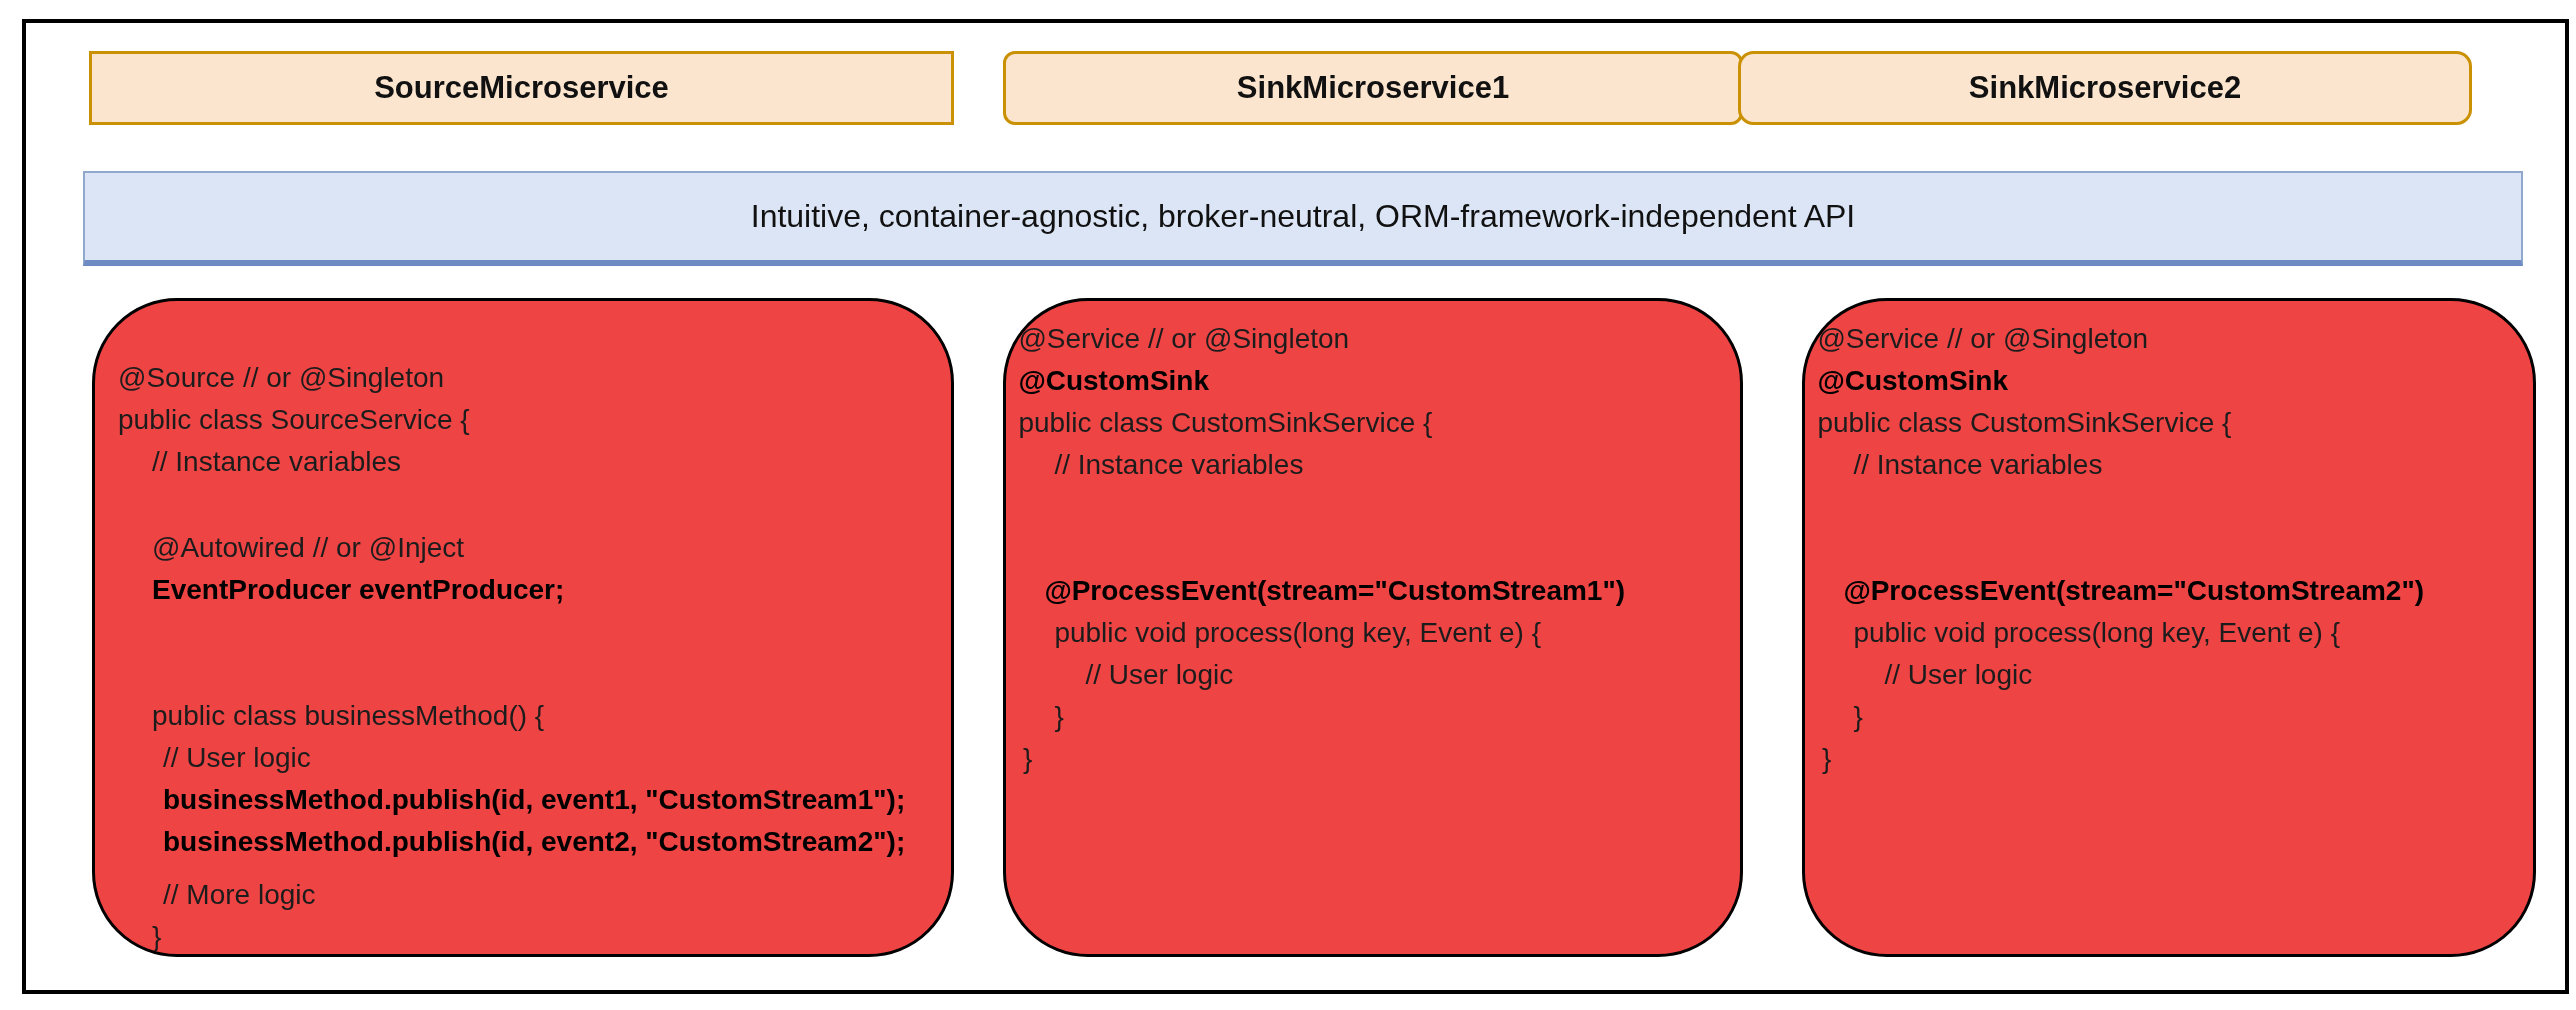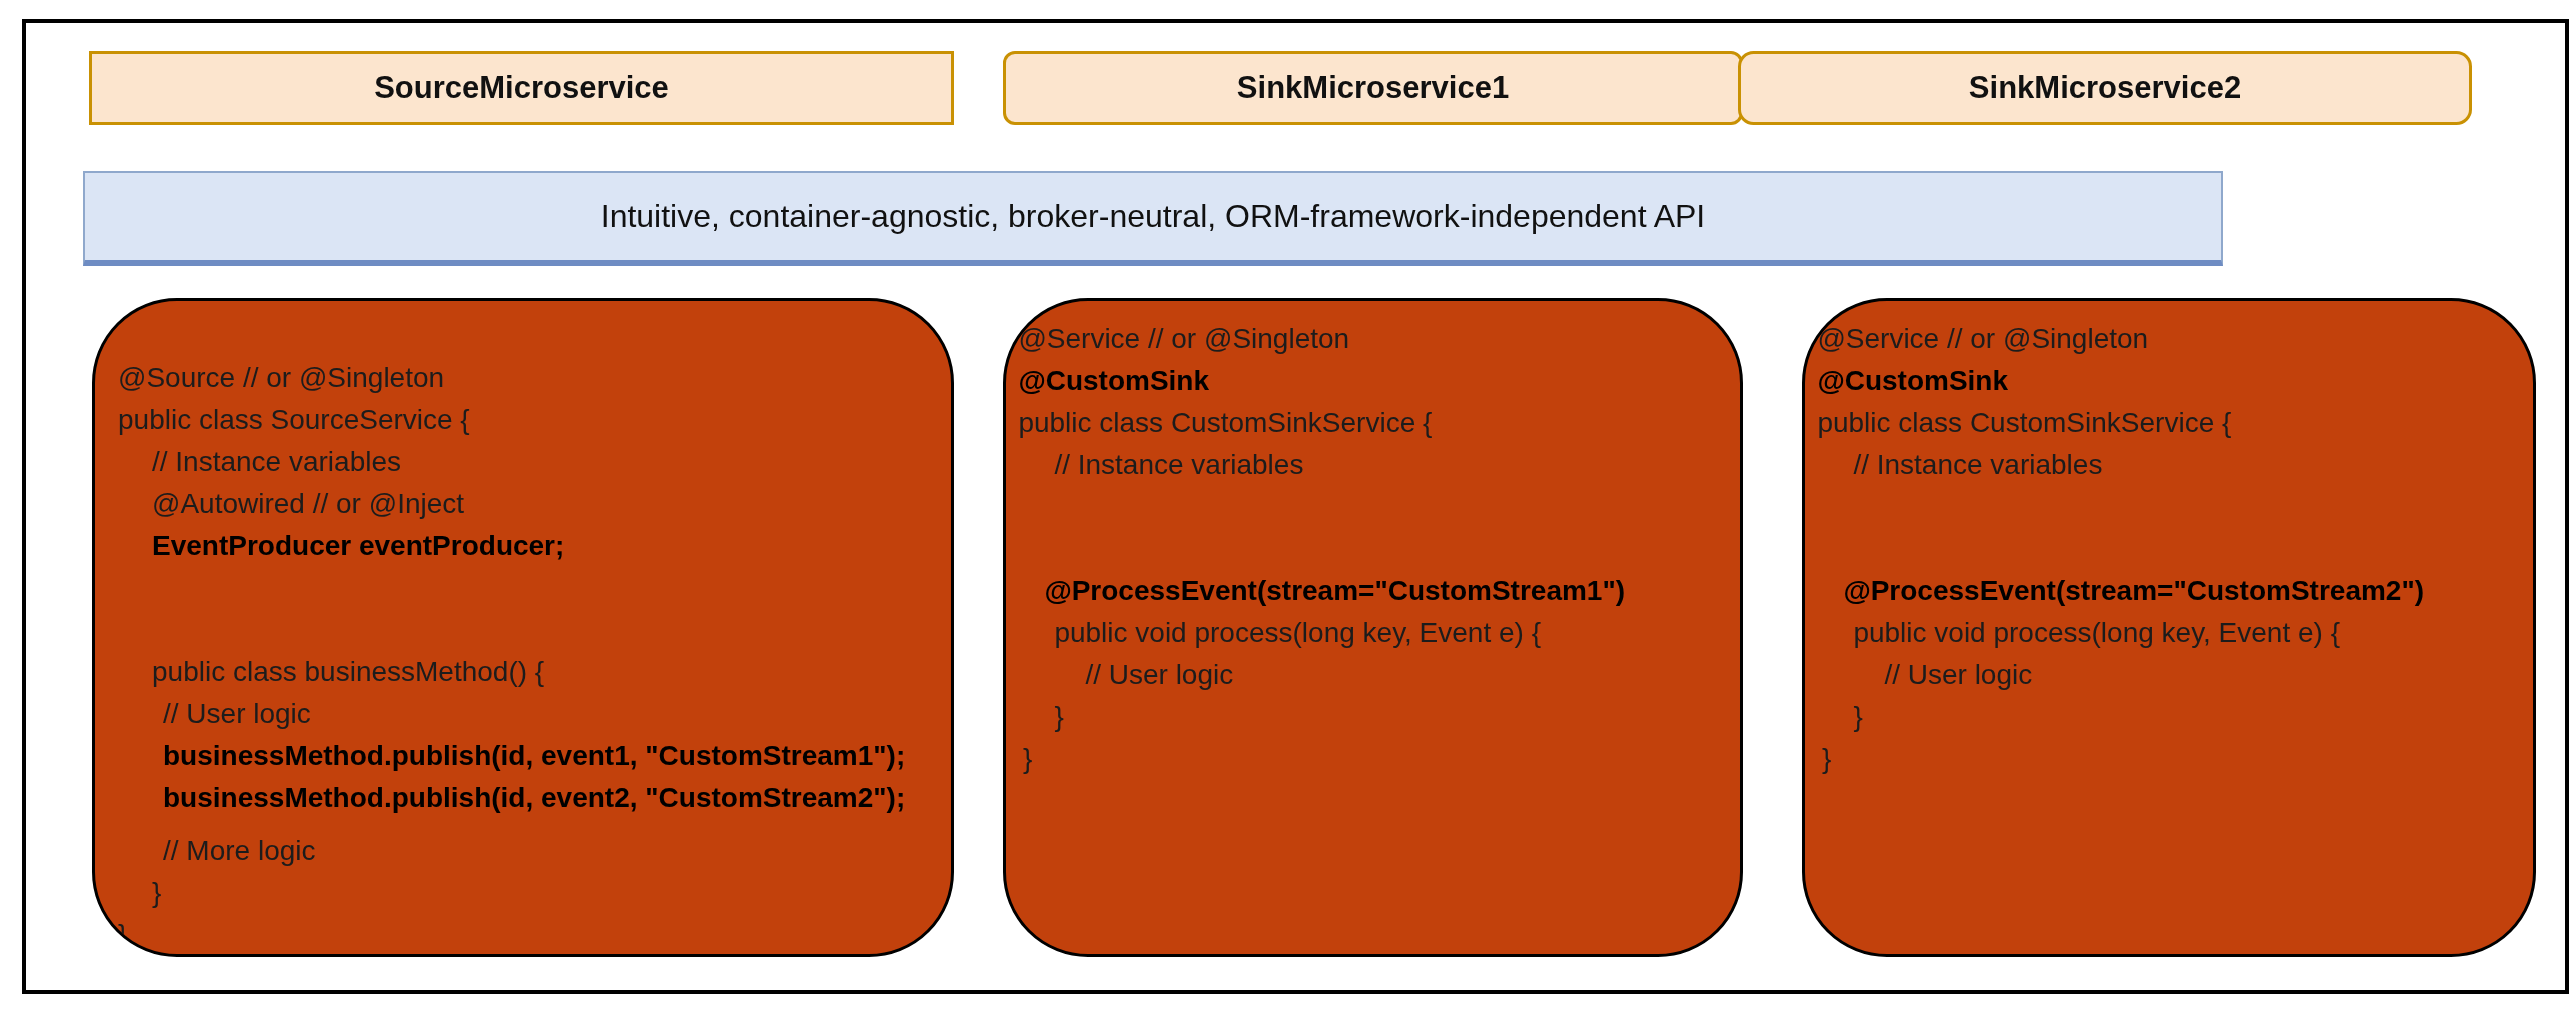--- a/index.html
+++ b/index.html
@@ -41,40 +41,40 @@
   }
   .svc-header.h1 { left: 63px;   width: 865px; border-radius: 0; }
   .svc-header.h2 { left: 977px; width: 740px;  border-radius: 12px; }
   .svc-header.h3 { left: 1712px; width: 734px;  border-radius: 15.5px; }
 
   
   .api-banner {
     position: absolute;
     left: 57px;
     top: 148px;
-    width: 2140px;
+    width: 2440px;
     height: 95px;
     box-sizing: border-box;
     background: var(--banner-fill, #dbe5f5);
     border: 2.3px solid var(--banner-border, #8fa8cc);
     border-bottom: 6.2px solid var(--banner-border-bottom, #6e8cc3);
     display: flex;
     align-items: center;
     justify-content: center;
     font-size: 32px;
     color: #111;
   }
 
   
   .code-box {
     position: absolute;
     top: 275px;
     height: 659px;
     box-sizing: border-box;
-    background: #c2410c;
+    background: #ef4444;
     border: 3.1px solid var(--code-border, #000);
     border-radius: 85px;
     overflow: hidden;
   }
   .code-box.cb1 { left: 66px;   width: 862px; padding: 56px 14px 0 23px; }
   .code-box.cb2 { left: 977px; width: 740px;  padding: 17px 7.7px 0 12.4px; }
   .code-box.cb3 { left: 1776px; width: 734px;  padding: 17px 7.7px 0 12.4px; }
 
   .code-line {
     font-size: 28px;
@@ -100,21 +100,21 @@
   <div class="svc-header h3">SinkMicroservice2</div>
 
   <div class="api-banner">
     <span>Intuitive, container-agnostic, broker-neutral, ORM-framework-independent API</span>
   </div>
 
   <div class="code-box cb1">
       <div class="code-line" style="padding-left: 0px;">@Source // or @Singleton</div>
       <div class="code-line" style="padding-left: 0px;">public class SourceService {</div>
       <div class="code-line" style="padding-left: 34px;">// Instance variables</div>
-      <div class="code-line" style="padding-left: 34px;">@Autowired // or @Inject</div>
+      <div class="code-line" style="padding-left: 34px; margin-top: 44px;">@Autowired // or @Inject</div>
       <div class="code-line bold" style="padding-left: 34px;">EventProducer eventProducer;</div>
       <div class="code-line" style="padding-left: 0px;">&nbsp;</div>
       <div class="code-line" style="padding-left: 0px;">&nbsp;</div>
       <div class="code-line" style="padding-left: 34px;">public class businessMethod() {</div>
       <div class="code-line" style="padding-left: 45px;">// User logic</div>
       <div class="code-line bold" style="padding-left: 45px;">businessMethod.publish(id, event1, "CustomStream1");</div>
       <div class="code-line bold" style="padding-left: 45px;">businessMethod.publish(id, event2, "CustomStream2");</div>
       <div class="code-line" style="padding-left: 45px; margin-top: 11px;">// More logic</div>
       <div class="code-line" style="padding-left: 34px;">}</div>
       <div class="code-line" style="padding-left: 0px;">}</div>

